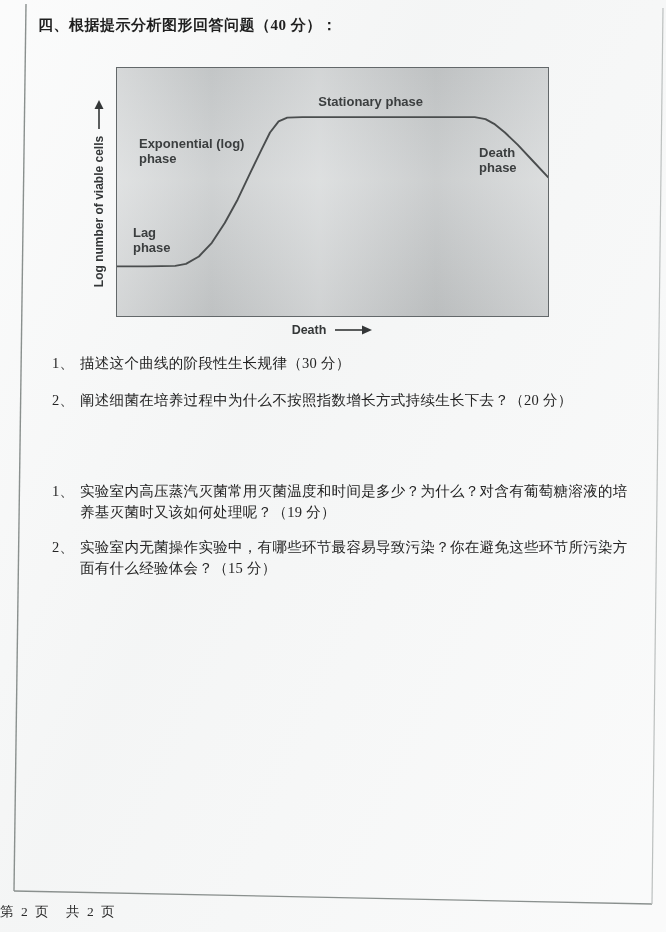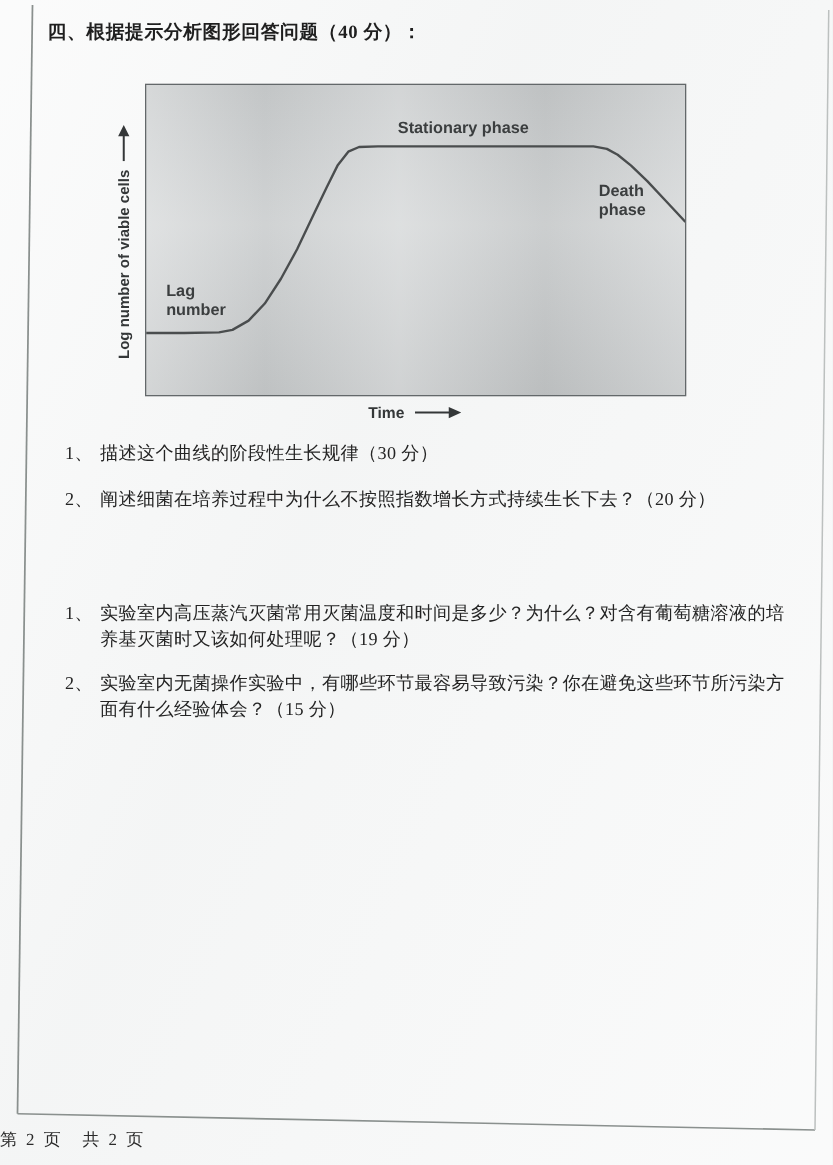--- a/index.html
+++ b/index.html
@@ -95,27 +95,28 @@
     <svg class="arrow-icon" width="30" height="10" viewBox="0 0 30 10">
       <line x1="0" y1="5" x2="21" y2="5" stroke="#343738" stroke-width="1.6"></line>
       <polygon points="20,0.5 29,5 20,9.5" fill="#343738"></polygon>
     </svg>
   </div>
 
   <div class="plot">
     <svg viewBox="0 0 100 100" preserveAspectRatio="none">
       <polyline fill="none" stroke="#4a4d4e" stroke-width="1.9" stroke-linejoin="round" stroke-linecap="round" vector-effect="non-scaling-stroke" points="0,80 7,80 13.5,79.8 16,79 19,76 22,70.5 25,62.5 28,53 31,42 33.5,33 35.5,26 37.5,21.5 39.5,20 43,19.8 83,19.8 85.5,20.6 87.5,22.5 90,26 93,31 96.5,37.5 100,44"></polyline>
     </svg>
-    <div class="ann ann-lag">Lag number</div>
+    <div class="ann ann-lag">Lag phase</div>
+    <div class="ann ann-exponential">Exponential (log) phase</div>
     <div class="ann ann-stationary">Stationary phase</div>
     <div class="ann ann-death">Death phase</div>
   </div>
 
   <div class="xlabel">
-    <span>Time</span>
+    <span>Death</span>
     <svg class="arrow-icon" width="38" height="10" viewBox="0 0 38 10">
       <line x1="0" y1="5" x2="28" y2="5" stroke="#343738" stroke-width="1.6"></line>
       <polygon points="27,0.5 37,5 27,9.5" fill="#343738"></polygon>
     </svg>
   </div>
 
   <div class="question q41">
     <span class="qnum">1、</span>
     <span class="qtext">描述这个曲线的阶段性生长规律（30 分）</span>
   </div>

